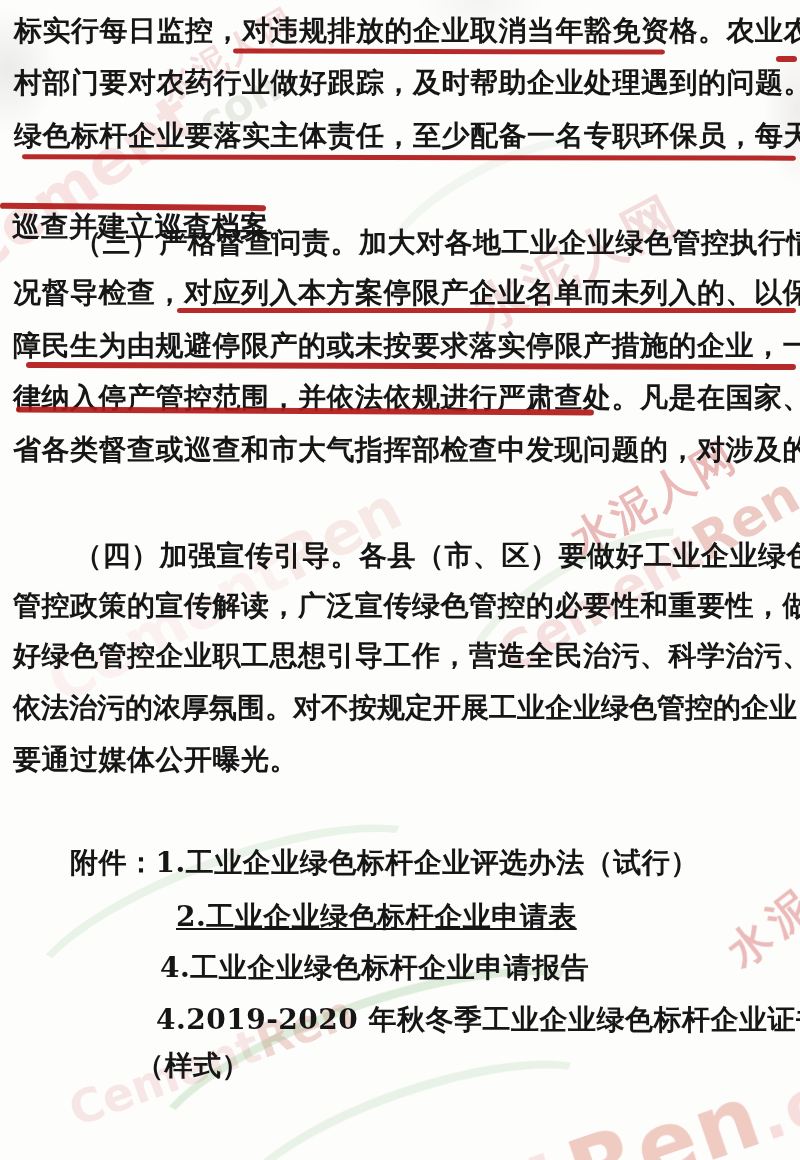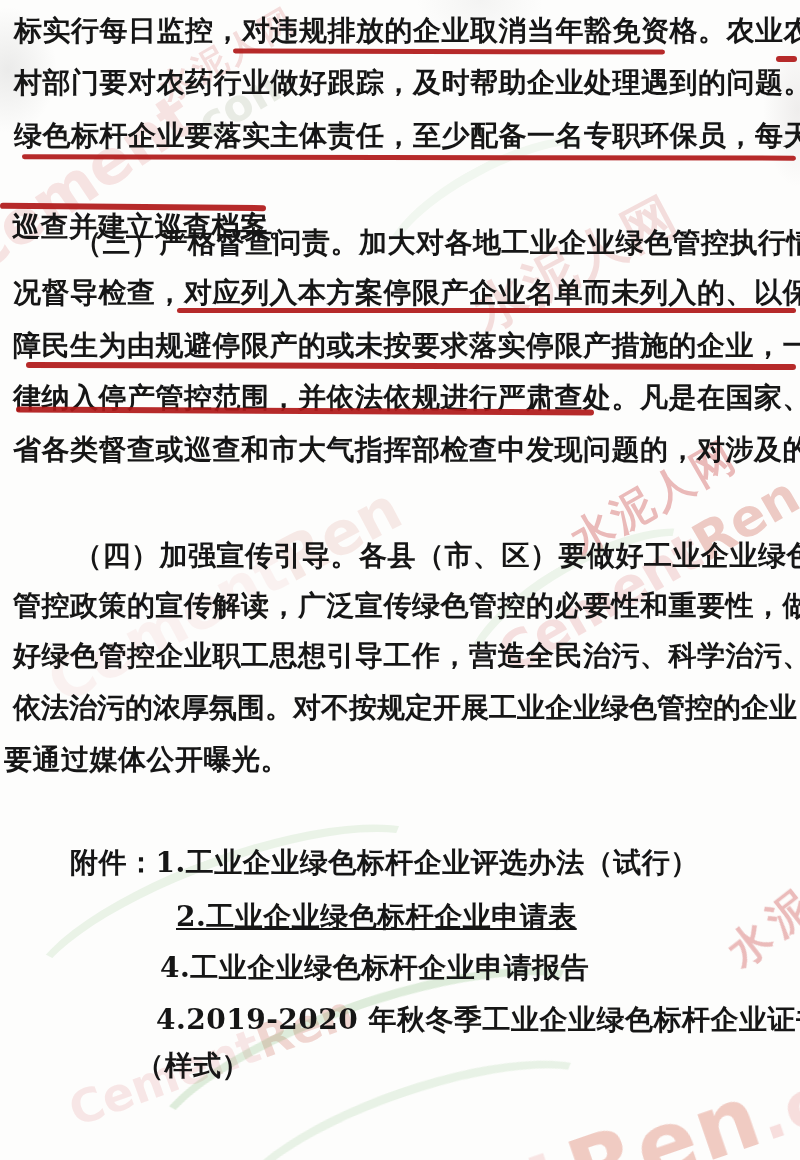--- a/index.html
+++ b/index.html
@@ -34,21 +34,21 @@
   .l5 {top:226px; left:74px;}
   .l6 {top:276px; left:13px;}
   .l7 {top:329px; left:13px;}
   .l8 {top:381px; left:13px;}
   .l9 {top:433px; left:13px;}
   .l10{top:485px; left:13px;}
   .l11{top:539px; left:74px;}
   .l12{top:589px; left:13px;}
   .l13{top:639px; left:13px;}
   .l14{top:691px; left:13px; letter-spacing:0px;}
-  .l15{top:743px; left:4px;}
+  .l15{top:743px; left:13px;}
   .l16{top:846px; left:70px;}
   .l17{top:900px; left:176px;text-decoration:underline;}
   .l18{top:951px; left:160px;}
   .l19{top:1003px;left:156px;}
   .l20{top:1051px;left:136px;font-family:Liberation Mono, monospace;}
 
   
   .ul{
     position:absolute;
     height:5px;

